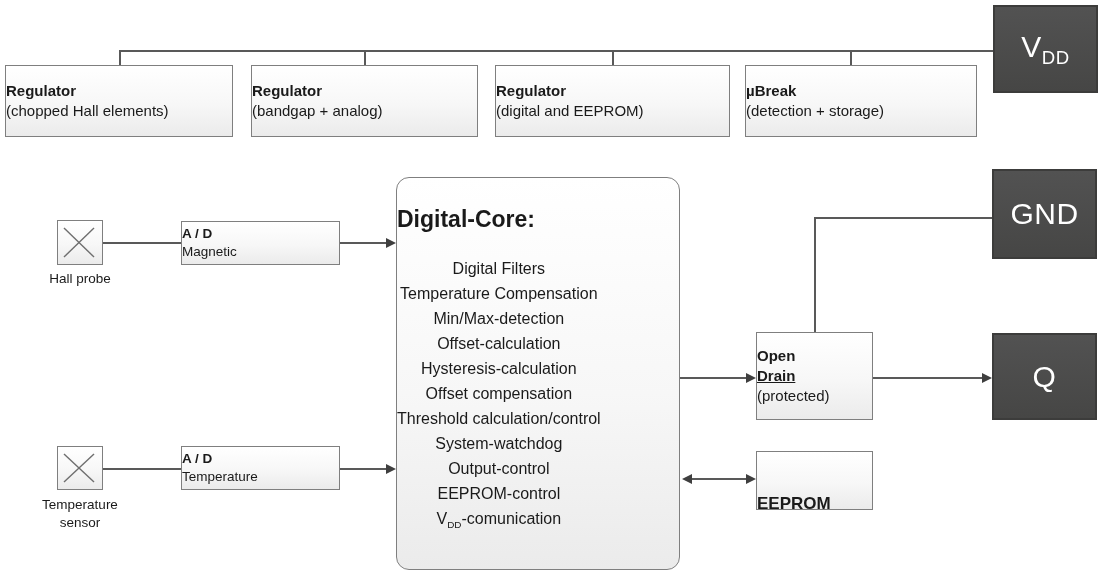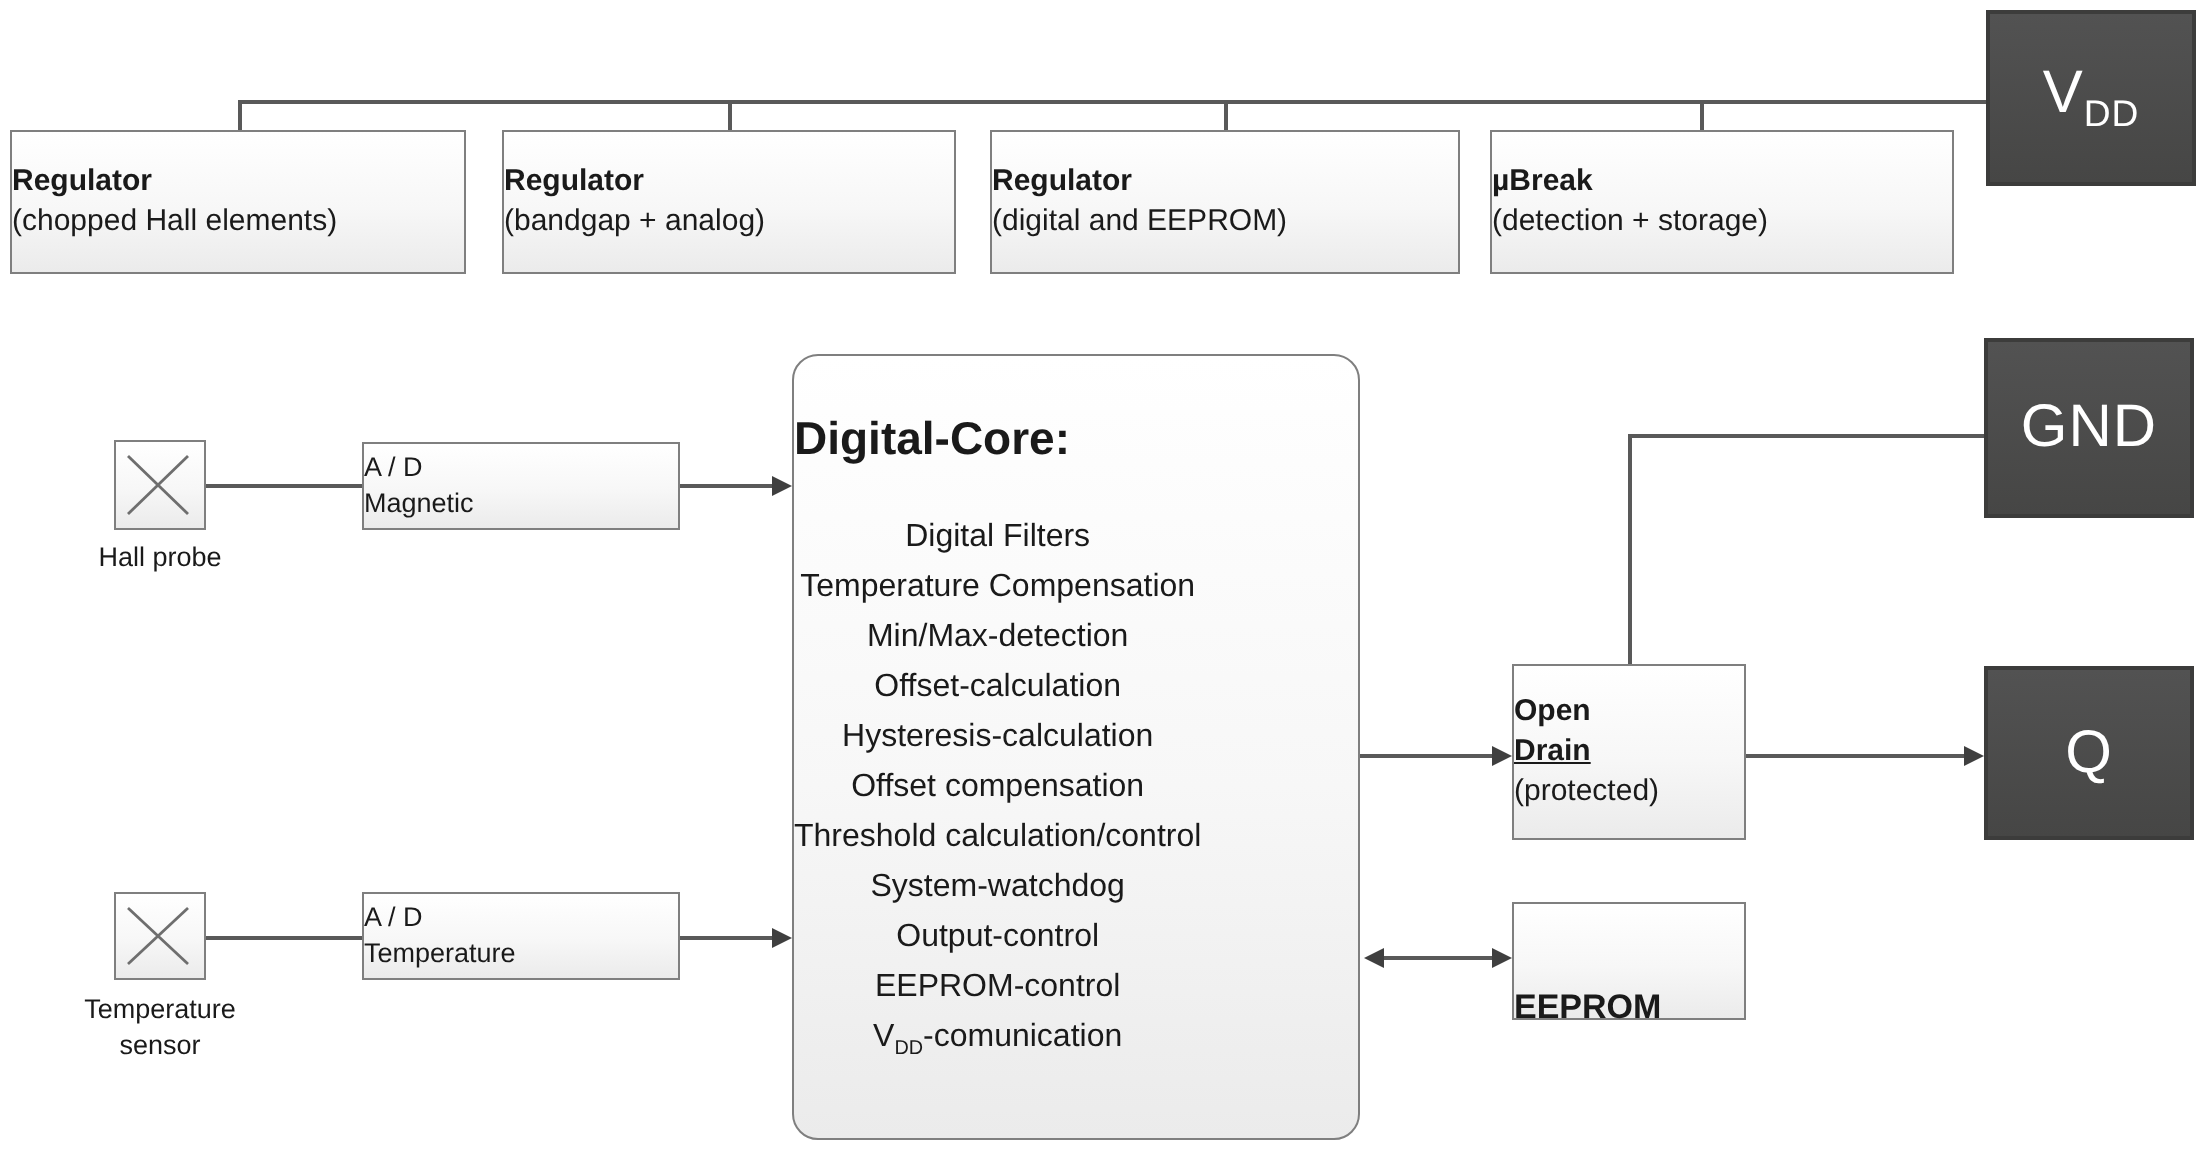--- a/index.html
+++ b/index.html
@@ -15,21 +15,21 @@
     text-align:center;
   }
   .darkbox{
     position:absolute;box-sizing:border-box;
     background:linear-gradient(180deg,#525252 0%,#464645 100%);
     border:2px solid #3c3c3b;color:#ffffff;
     display:flex;align-items:center;justify-content:center;text-align:center;
   }
   .topbox .t1{font-weight:bold;font-size:15px;line-height:20px;}
   .topbox .t2{font-size:15px;line-height:20px;}
-  .adbox .t1{font-weight:normal;font-size:13.5px;line-height:18px;}
+  .adbox .t1{font-weight:bold;font-size:13.5px;line-height:18px;}
   .adbox .t2{font-size:13.5px;line-height:18px;}
   .line{position:absolute;background:#595959;}
   .h{height:1.5px;}
   .v{width:1.5px;}
   .arrow-r{position:absolute;width:0;height:0;border-top:5px solid transparent;border-bottom:5px solid transparent;border-left:10px solid #3f3f3f;}
   .arrow-l{position:absolute;width:0;height:0;border-top:5px solid transparent;border-bottom:5px solid transparent;border-right:10px solid #3f3f3f;}
   .pin-text{font-size:30px;letter-spacing:0.5px;}
   sub{font-size:62%;}
   .core-title{font-size:23px;font-weight:bold;margin-top:28px;}
   .core-items{margin-top:23px;font-size:16px;line-height:25px;text-align:center;}

